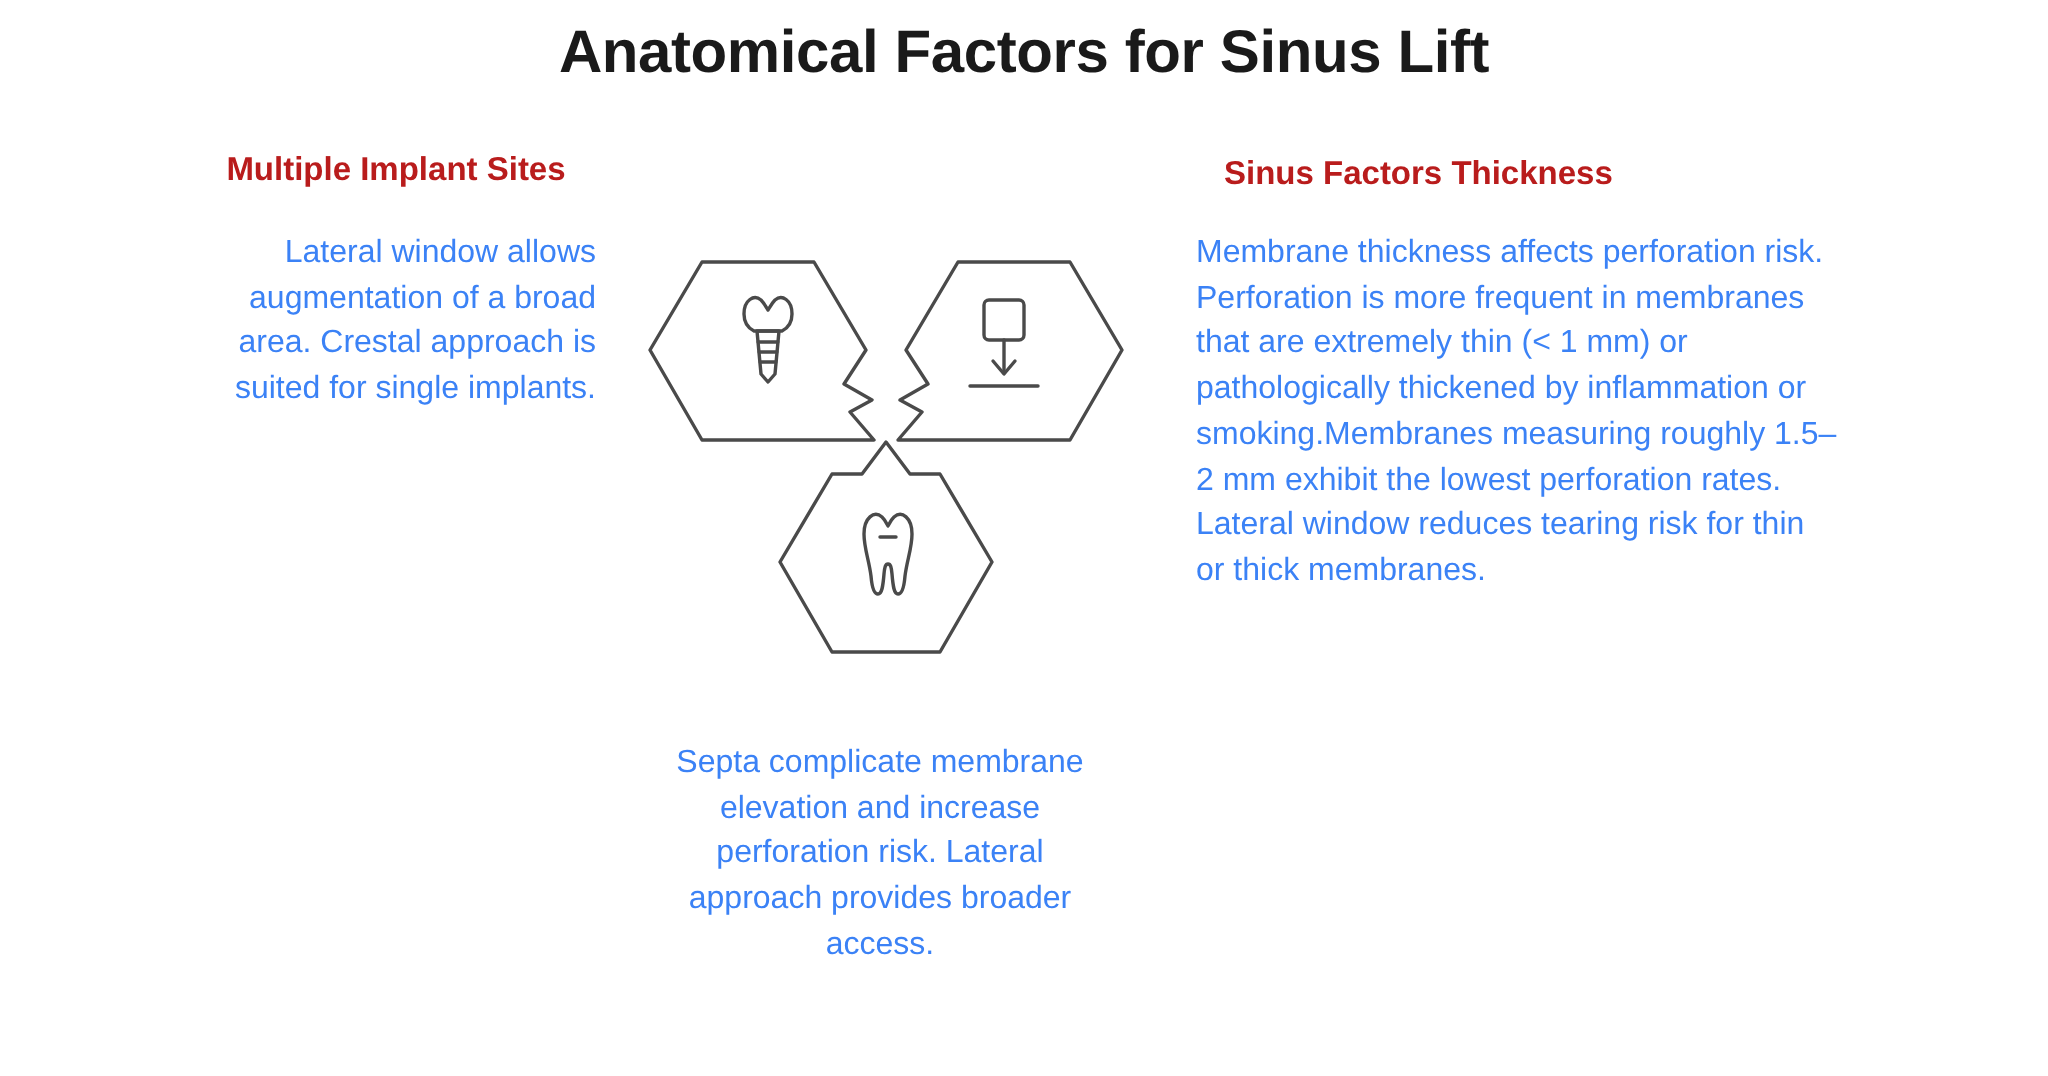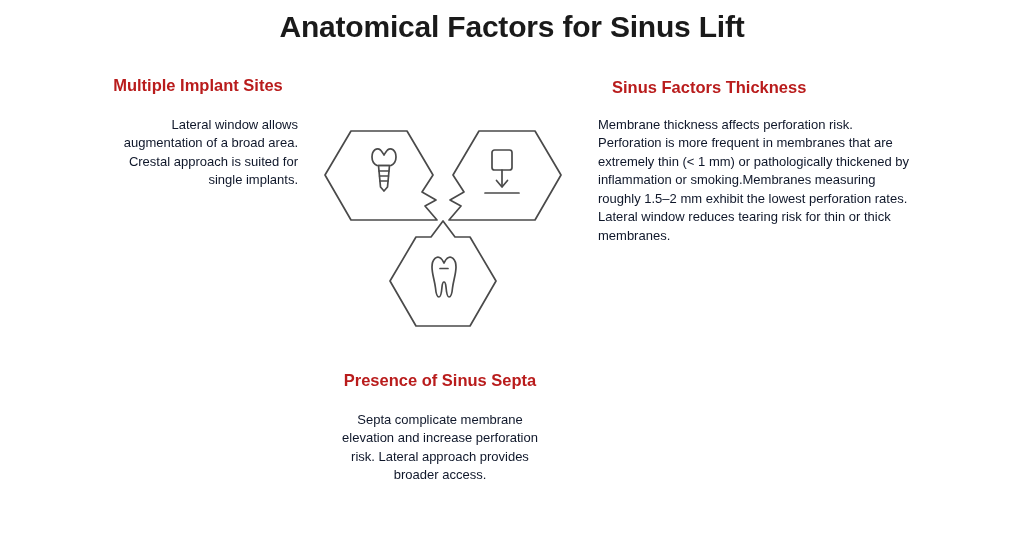--- a/index.html
+++ b/index.html
@@ -36,23 +36,23 @@
   }
 
   
   .heading {
     font-size: 16.5px;
     font-weight: bold;
     color: #b91c1c;
   }
 
   .body-text {
-    font-size: 13px;
+    font-size: 16px;
     line-height: 1.42;
-    color: #0f172a;
+    color: #3b82f6;
   }
 
   
   .block-left {
     position: absolute;
     left: 98px;
     top: 76px;
     width: 200px;
     text-align: right;
   }
@@ -109,21 +109,20 @@
     <div class="heading">Multiple Implant Sites</div>
     <div class="body-text">Lateral window allows augmentation of a broad area. Crestal approach is suited for single implants.</div>
   </div>
 
   <div class="block-right">
     <div class="heading">Sinus Factors Thickness</div>
     <div class="body-text">Membrane thickness affects perforation risk. Perforation is more frequent in membranes that are extremely thin (&lt; 1 mm) or pathologically thickened by inflammation or smoking.Membranes measuring roughly 1.5–2 mm exhibit the lowest perforation rates. Lateral window reduces tearing risk for thin or thick membranes.</div>
   </div>
 
   <div class="block-bottom">
-    <div class="heading">Presence of Sinus Septa</div>
     <div class="body-text">Septa complicate membrane elevation and increase perforation risk. Lateral approach provides broader access.</div>
   </div>
 
   <div class="icon-cluster">
     <svg width="250" height="232" viewBox="0 0 250 232" fill="none" xmlns="http://www.w3.org/2000/svg">
 
       <g stroke="#4a4a4a" stroke-width="1.7" fill="none" stroke-linejoin="round" stroke-linecap="round">
 
         <g>
           <path d="M 33 13

